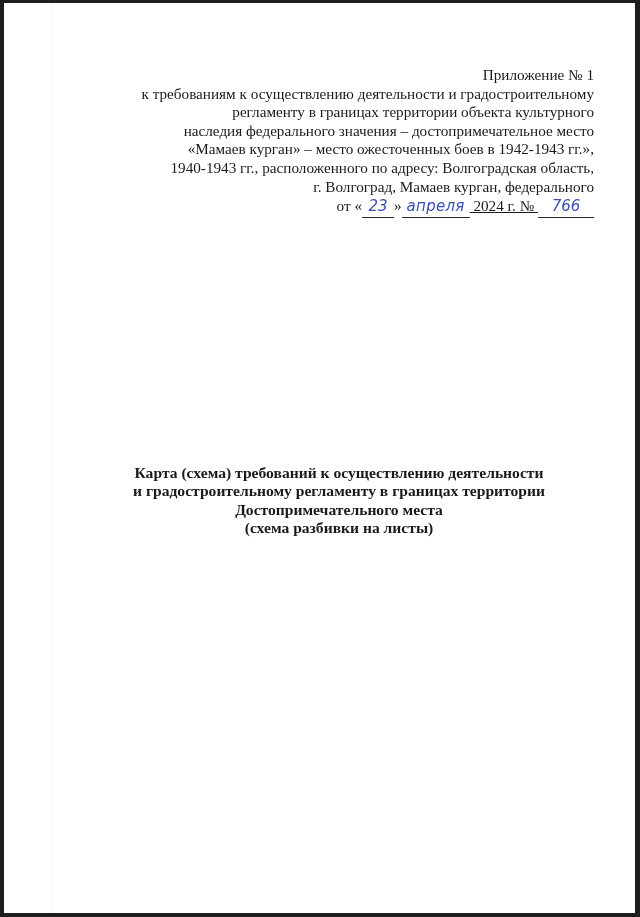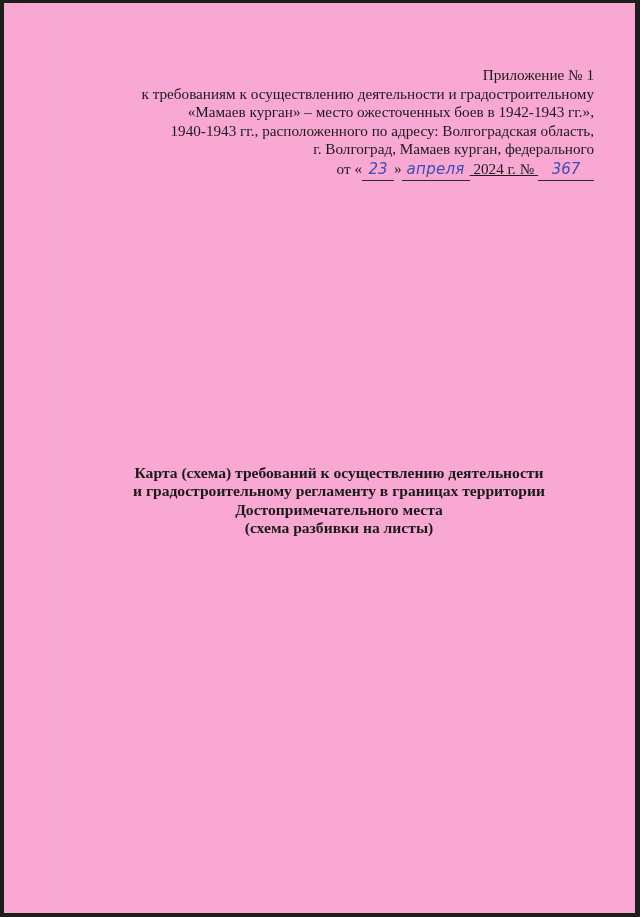--- a/index.html
+++ b/index.html
@@ -15,21 +15,21 @@
       left: 0; top: 0;
       width: 640px; height: 917px;
       background: #1c1f1d;
     }
     .page {
       position: absolute;
       left: 4px;
       top: 3px;
       width: 631px;
       height: 910px;
-      background: #f9a8d4;
+      background: #ffffff;
       font-family: "Liberation Serif", "DejaVu Serif", serif;
       color: #1a1a1a;
     }
     .header-block {
       position: absolute;
       right: 41px;
       top: 63px;
       width: 480px;
       text-align: right;
       font-size: 15.2px;
@@ -82,24 +82,26 @@
 </head>
 <body>
 
 <div class="scan-frame">
   <div class="page">
     <div class="fold-line"></div>
 
     <div class="header-block">
       <span class="header-line">Приложение № 1</span>
       <span class="header-line">к требованиям к осуществлению деятельности и градостроительному</span>
+      <span class="header-line">регламенту в границах территории объекта культурного</span>
+      <span class="header-line">наследия федерального значения – достопримечательное место</span>
       <span class="header-line">«Мамаев курган» – место ожесточенных боев в 1942-1943 гг.»,</span>
       <span class="header-line">1940-1943 гг., расположенного по адресу: Волгоградская область,</span>
       <span class="header-line">г. Волгоград, Мамаев курган, федерального</span>
-      <span class="date-line"><span>от «</span><span class="handwritten hw-day">23</span><span>»</span><span class="handwritten hw-month">апреля</span><span style="white-space:pre;text-decoration:underline;"> 2024 г. № </span><span class="handwritten hw-num">367</span></span>
+      <span class="date-line"><span>от «</span><span class="handwritten hw-day">23</span><span>»</span><span class="handwritten hw-month">апреля</span><span style="white-space:pre;text-decoration:underline;"> 2024 г. № </span><span class="handwritten hw-num">766</span></span>
     </div>
 
     <div class="title-block">
       <span class="title-line">Карта (схема) требований к осуществлению деятельности</span>
       <span class="title-line">и градостроительному регламенту в границах территории</span>
       <span class="title-line">Достопримечательного места</span>
       <span class="title-line">(схема разбивки на листы)</span>
     </div>
   </div>
 </div>

